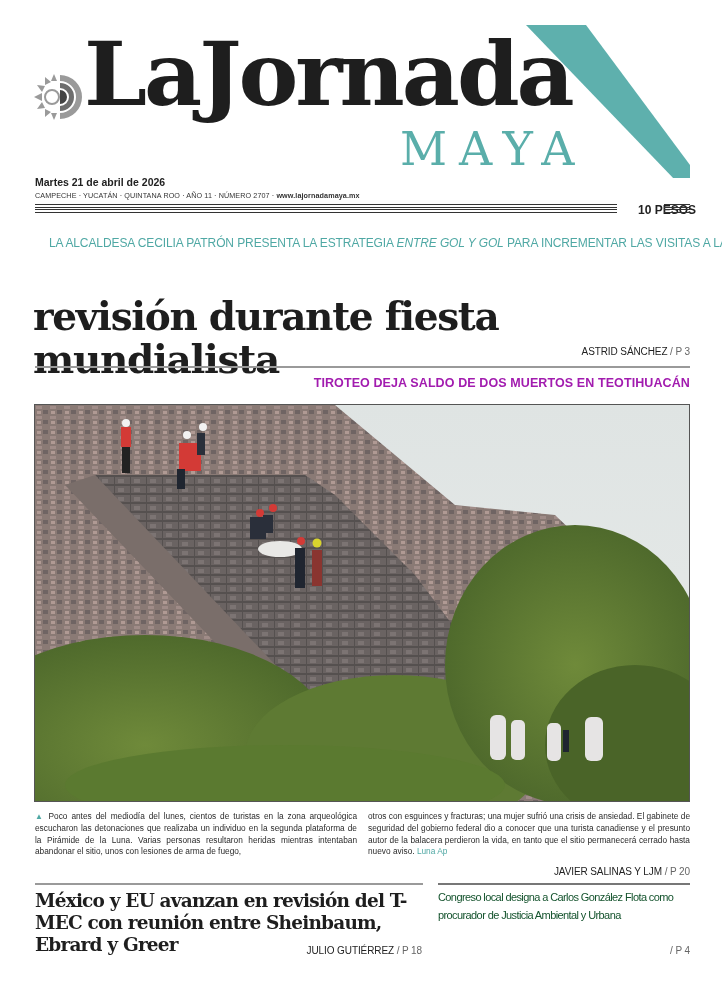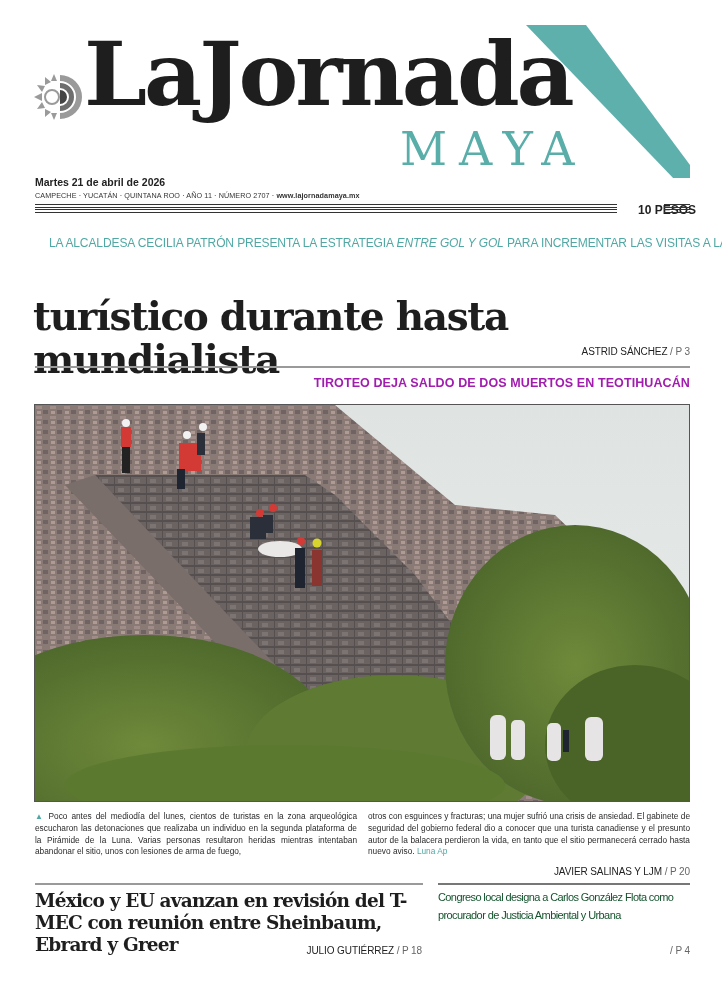--- a/index.html
+++ b/index.html
@@ -97,21 +97,21 @@
 <div class="rule-strip rule-right">
     <span></span>
     <span></span>
     <span></span>
     <span></span>
   </div>
 
 <div class="kicker"><span>LA ALCALDESA CECILIA PATRÓN PRESENTA LA ESTRATEGIA </span><i>ENTRE GOL Y GOL</i><span> PARA INCREMENTAR LAS VISITAS A LA CIUDAD</span></div>
 <h1 class="headline" style="margin:0;">
   <br>
-  <span>turístico durante hasta mundialista</span>
+  <span>revisión durante fiesta mundialista</span>
 </h1>
 <div class="byline byline-lead"><span>ASTRID SÁNCHEZ</span><span class="page"> / P 3</span></div>
 
 <div class="hr-gray hr-1"></div>
 
 <div class="photo-kicker">TIROTEO DEJA SALDO DE DOS MUERTOS EN TEOTIHUACÁN</div>
 
 <div class="photo" title="Rescatistas bajan un cuerpo por la escalinata de la Pirámide de la Luna; personal forense con trajes blancos entre los árboles">
   <svg width="656" height="398" viewBox="0 0 656 398">
     <defs>

